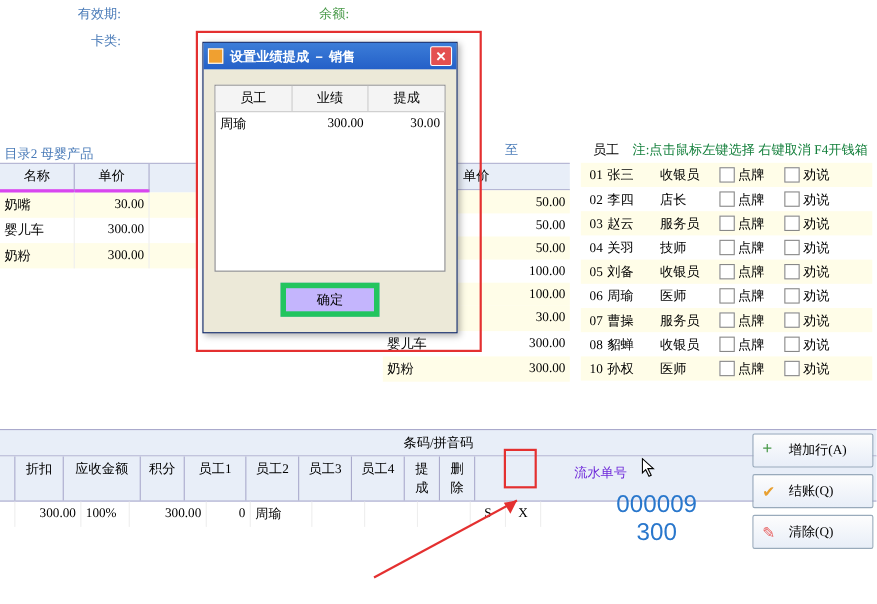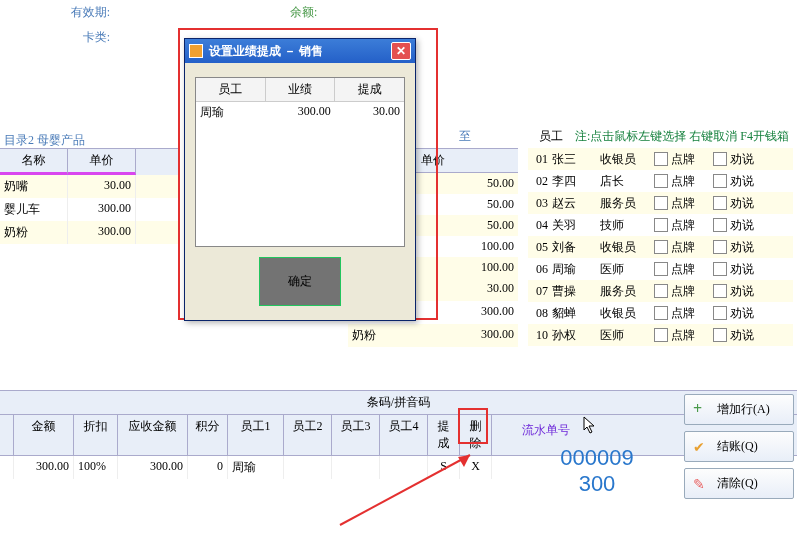--- a/index.html
+++ b/index.html
@@ -16,21 +16,21 @@
     .dialog-title-icon { width: 14px; height: 14px; background: #f0a030; margin-right: 6px; border: 1px solid #fff; }
     .dialog-close { margin-left: auto; width: 20px; height: 18px; background: #e45050; color: #fff; text-align: center; line-height: 16px; border: 1px solid #fff; border-radius: 2px; cursor: pointer; font-weight: bold; }
     .dialog-body { padding: 14px 10px 14px; }
     .dialog-grid { background: #fff; border: 1px solid #888; height: 170px; }
     .dg-head { display: flex; border-bottom: 1px solid #ccc; background: #f4f4f4; }
     .dg-head div { flex: 1; text-align: center; padding: 3px 0; border-right: 1px solid #ccc; }
     .dg-head div:last-child { border-right: none; }
     .dg-row { display: flex; }
     .dg-row div { flex: 1; padding: 2px 4px; text-align: right; }
     .dg-row div:first-child { text-align: left; }
-    .dialog-ok { display: block; margin: 10px auto 0; padding: 15px 28px; background: #737373; border: 1px solid #22c55e; cursor: pointer; }
+    .dialog-ok { display: block; margin: 10px auto 0; padding: 2px 28px; background: #c4b5fd; border: 5px solid #22c55e; cursor: pointer; }
     
     .catalog-label { position: absolute; left: 0; top: 128px; color: #4a7bb8; padding: 4px; }
     .catalog-label2 { position: absolute; left: 195px; top: 128px; color: #4a7bb8; padding: 4px; }
     
     .left-table { position: absolute; left: 0; top: 148px; width: 178px; border-top: 1px solid #aac; }
     .left-table .th { display: flex; background: #e8eef8; }
     .left-table .th div { padding: 3px 4px; border-right: 1px solid #aac; border-bottom: 3px solid #d946ef; }
     .left-table .th div:nth-child(1) { width: 68px; text-align: center; }
     .left-table .th div:nth-child(2) { width: 68px; text-align: center; }
     .left-table .tr { display: flex; }
@@ -273,21 +273,20 @@
       <span class="cbl">点牌</span>
       <span class="cb"></span>
       <span class="cbl">劝说</span>
     </div>
 </div>
 
 <div class="bottom">
   <div class="bottom-head">条码/拼音码</div>
   <div class="bottom-cols">
     <div style="width:14px"></div>
-    <div style="width:60px">金额</div>
     <div style="width:44px">折扣</div>
     <div style="width:70px">应收金额</div>
     <div style="width:40px">积分</div>
     <div style="width:56px">员工1</div>
     <div style="width:48px">员工2</div>
     <div style="width:48px">员工3</div>
     <div style="width:48px">员工4</div>
     <div style="width:32px">提成</div>
     <div style="width:32px">删除</div>
   </div>

